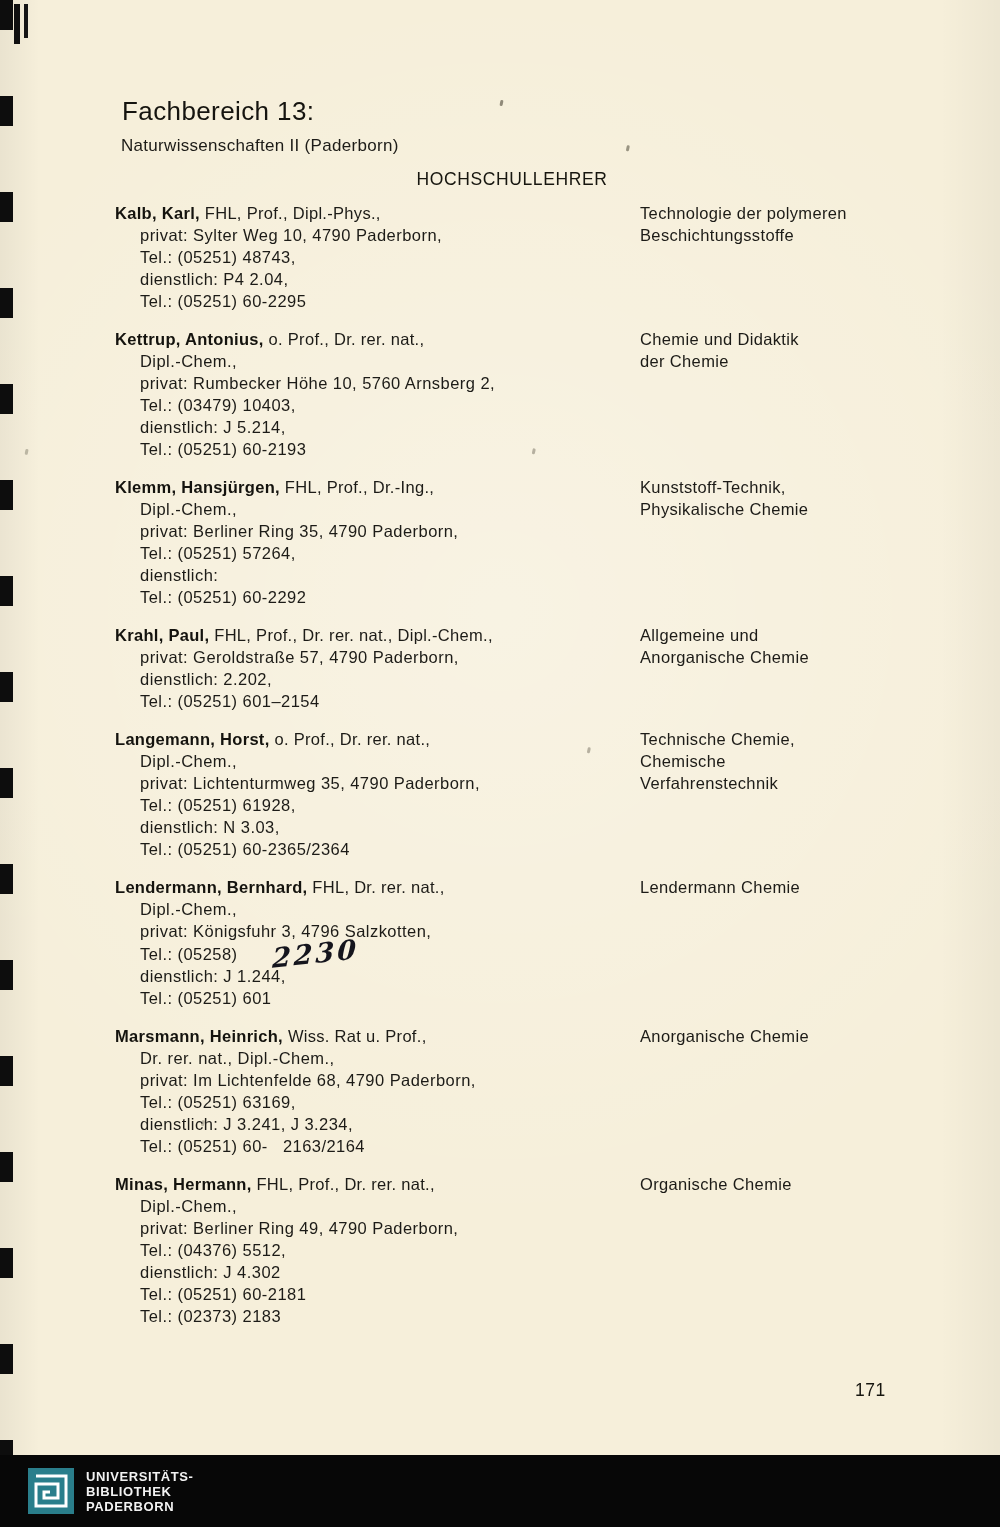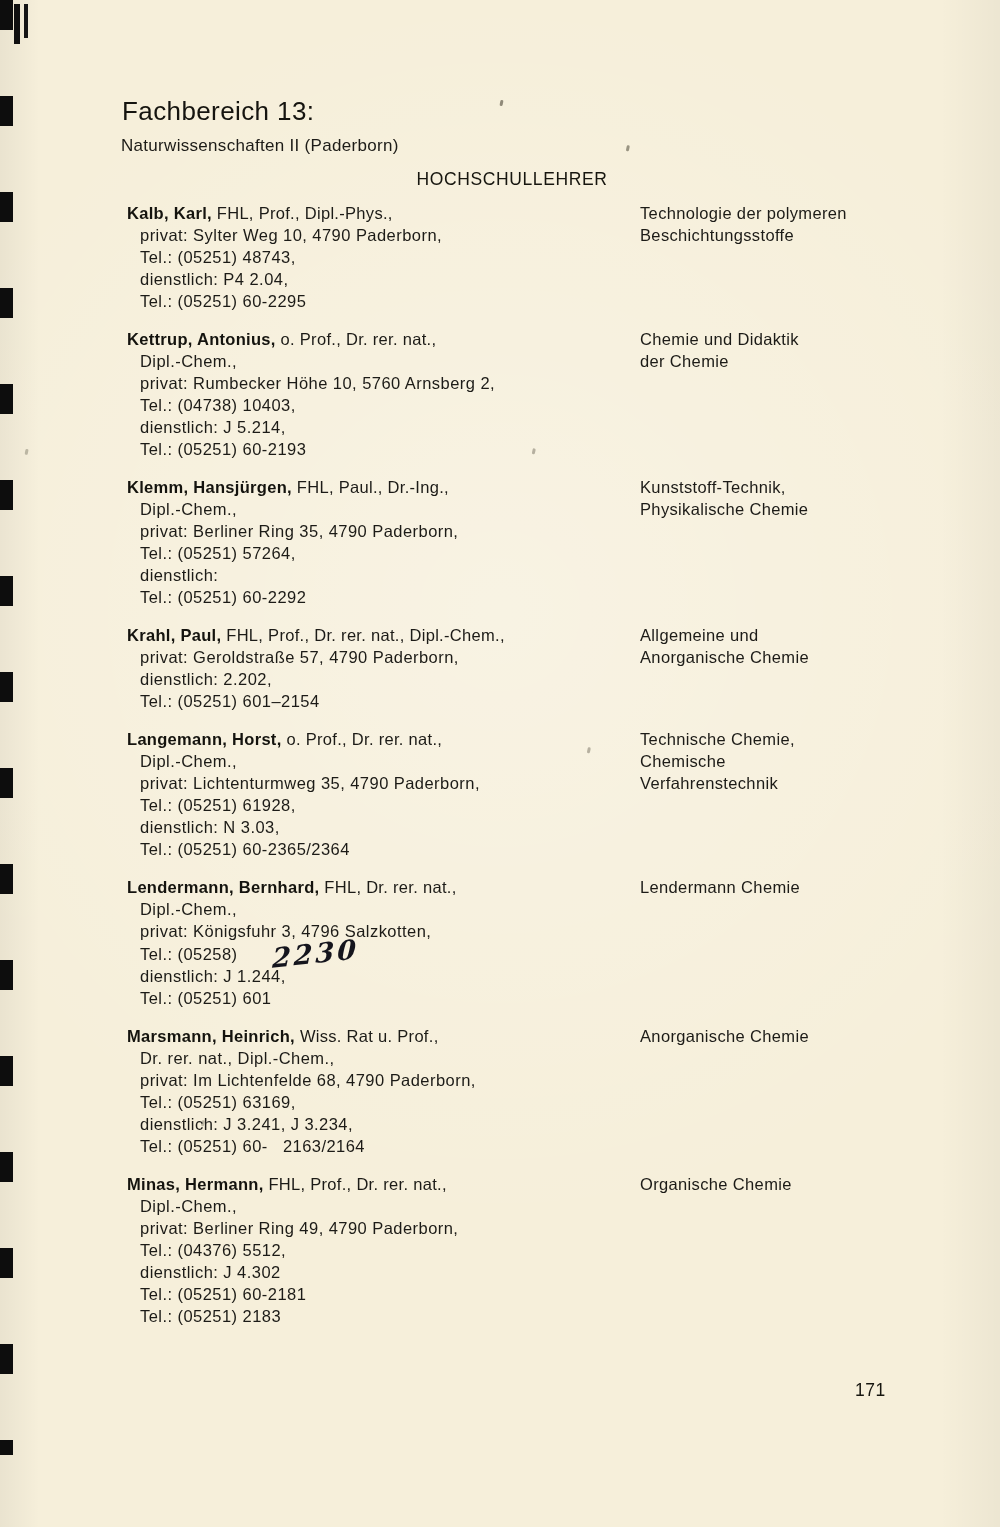--- a/index.html
+++ b/index.html
@@ -48,21 +48,21 @@
     position:absolute;left:0;top:169px;width:1000px;padding-left:24px;box-sizing:border-box;
     text-align:center;font-size:17.5px;letter-spacing:.6px;font-weight:400;color:#17160f;
   }
   .entries{
     position:absolute;left:115px;top:202px;width:790px;
     font-size:16.5px;line-height:22px;letter-spacing:.3px;
   }
   .entry{display:flex;margin-bottom:16px;}
   .entry-left{width:525px;flex:0 0 525px;}
   .entry-right{flex:1;padding-top:0;}
-  .name{font-weight:700;color:#14130e;margin-left:12px;}
+  .name{font-weight:700;color:#14130e;}
   .titles{color:#1c1b17;}
   .detail-lines{padding-left:25px;}
   .detail-line{letter-spacing:.45px;}
   .subject-line{letter-spacing:.35px;}
   .handwritten{
     display:inline-block;
     font-family:"DejaVu Serif", serif;
     font-style:italic;font-weight:700;
     font-size:27px;line-height:18px;
     letter-spacing:3px;color:#15151d;
@@ -117,35 +117,35 @@
   </div>
 
   <div class="entry">
     <div class="entry-left">
       <div class="name-line">
         <span class="name">Kettrup, Antonius,</span><span class="titles"> o. Prof., Dr. rer. nat.,</span>
       </div>
       <div class="detail-lines">
             <div class="detail-line">Dipl.-Chem.,</div>
             <div class="detail-line">privat: Rumbecker Höhe 10, 5760 Arnsberg 2,</div>
-            <div class="detail-line">Tel.: (04738) 10403,</div>
+            <div class="detail-line">Tel.: (03479) 10403,</div>
             <div class="detail-line">dienstlich: J 5.214,</div>
             <div class="detail-line">Tel.: (05251) 60-2193</div>
           </div>
     </div>
     <div class="entry-right">
           <div class="subject-line">Chemie und Didaktik</div>
           <div class="subject-line">der Chemie</div>
         </div>
   </div>
 
   <div class="entry">
     <div class="entry-left">
       <div class="name-line">
-        <span class="name">Klemm, Hansjürgen,</span><span class="titles"> FHL, Paul., Dr.-Ing.,</span>
+        <span class="name">Klemm, Hansjürgen,</span><span class="titles"> FHL, Prof., Dr.-Ing.,</span>
       </div>
       <div class="detail-lines">
             <div class="detail-line">Dipl.-Chem.,</div>
             <div class="detail-line">privat: Berliner Ring 35, 4790 Paderborn,</div>
             <div class="detail-line">Tel.: (05251) 57264,</div>
             <div class="detail-line">dienstlich:</div>
             <div class="detail-line">Tel.: (05251) 60-2292</div>
           </div>
     </div>
     <div class="entry-right">
@@ -231,25 +231,38 @@
     <div class="entry-left">
       <div class="name-line">
         <span class="name">Minas, Hermann,</span><span class="titles"> FHL, Prof., Dr. rer. nat.,</span>
       </div>
       <div class="detail-lines">
             <div class="detail-line">Dipl.-Chem.,</div>
             <div class="detail-line">privat: Berliner Ring 49, 4790 Paderborn,</div>
             <div class="detail-line">Tel.: (04376) 5512,</div>
             <div class="detail-line">dienstlich: J 4.302</div>
             <div class="detail-line">Tel.: (05251) 60-2181</div>
-            <div class="detail-line">Tel.: (05251) 2183</div>
+            <div class="detail-line">Tel.: (02373) 2183</div>
           </div>
     </div>
     <div class="entry-right">
           <div class="subject-line">Organische Chemie</div>
         </div>
   </div>
 </div>
 
   <div class="page-number">171</div>
 
+  <div class="footer">
+    <div class="logo">
+      <svg viewBox="0 0 46 46" width="46" height="46" aria-hidden="true">
+        <rect width="46" height="46" fill="#2a7e8b"></rect>
+        <path d="M8 8 h30 v30 h-30 v-22 h22 v14 h-14 v-6 h6" stroke="#ffffff" stroke-width="3" fill="none"></path>
+      </svg>
+    </div>
+    <div class="footer-text">
+      <div>UNIVERSITÄTS-</div>
+      <div>BIBLIOTHEK</div>
+      <div>PADERBORN</div>
+    </div>
+  </div>
 
 </div>
 
 </body></html>

